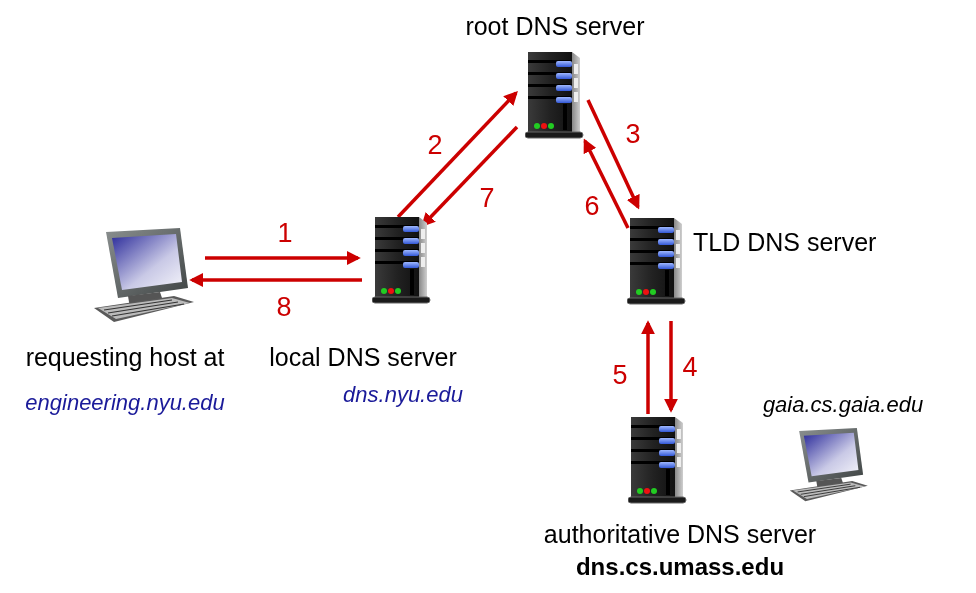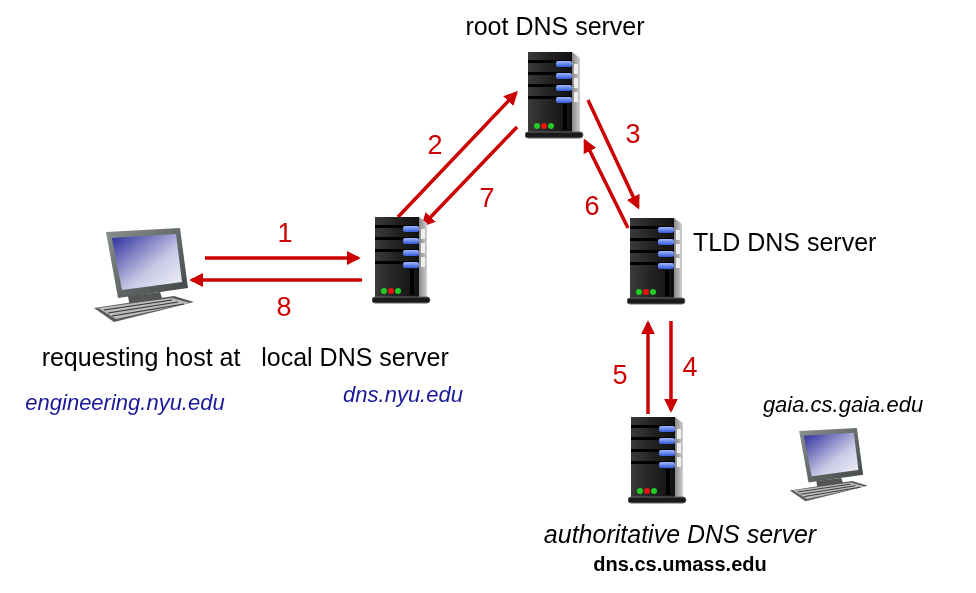--- a/index.html
+++ b/index.html
@@ -2,21 +2,21 @@
 <html><head>
 <meta charset="utf-8">
 <style>
   html, body { margin: 0; padding: 0; background: #ffffff; }
   body { width: 976px; height: 593px; position: relative; overflow: hidden;
          font-family: "Liberation Sans", sans-serif; }
   .label { position: absolute; color: #000; font-size: 25px; white-space: nowrap; }
   .label.center { transform: translateX(-50%); text-align: right; }
   .sub { position: absolute; color: #1a1a99; font-size: 22px; font-style: italic; white-space: nowrap; transform: translateX(-50%); }
   .sub.black { color: #000; }
-  .sub.bold { color: #000; font-style: normal; font-weight: bold; font-size: 20px; }
+  .sub.bold { color: #000; font-style: normal; font-weight: bold; font-size: 24px; }
   .num { position: absolute; color: #cc0000; font-size: 27px; transform: translate(-50%, -50%); }
   svg.overlay { position: absolute; left: 0; top: 0; }
   .node { position: absolute; }
 </style>
 </head>
 <body>
 
 <svg width="0" height="0" style="position:absolute">
   <defs>
     <linearGradient id="srvBody" x1="0" y1="0" x2="1" y2="0">
@@ -102,38 +102,38 @@
 <div class="num" style="left:284px; top:307px;">8</div>
 
 <div class="label center" style="left:555px; top:12px;">root DNS server</div>
 <svg class="node" style="left:525px; top:48px;" width="60" height="96">
     <use href="#server-glyph" x="3" y="0"></use>
   </svg>
 
 <svg class="node" style="left:372px; top:213px;" width="60" height="96">
     <use href="#server-glyph" x="3" y="0"></use>
   </svg>
-<div class="label center" style="left:355px; top:343px;">local DNS server</div>
+<div class="label center" style="left:363px; top:343px;">local DNS server</div>
 <div class="sub" style="left:363px; top:382px;margin-left:40px;">dns.nyu.edu</div>
 
 <svg class="node" style="left:627px; top:214px;" width="60" height="96">
     <use href="#server-glyph" x="3" y="0"></use>
   </svg>
 <div class="label" style="left:693px; top:228px;">TLD DNS server</div>
 
 <svg class="node" style="left:628px; top:413px;" width="60" height="96">
     <use href="#server-glyph" x="3" y="0"></use>
   </svg>
-<div class="label center" style="left:680px; top:520px;font-style:italic;">authoritative DNS server</div>
+<div class="label center" style="left:680px; top:520px;">authoritative DNS server</div>
 <div class="sub bold" style="left:680px; top:553px;">dns.cs.umass.edu</div>
 
 <svg class="node" style="left:84px; top:228px;" width="120" height="100">
     <use href="#host-glyph"></use>
   </svg>
-<div class="label center" style="left:141px; top:343px;">requesting host at</div>
+<div class="label center" style="left:125px; top:343px;">requesting host at</div>
 <div class="sub" style="left:125px; top:390px;">engineering.nyu.edu</div>
 
 <div class="sub black" style="left:843px; top:392px;">gaia.cs.gaia.edu</div>
 <svg class="node" style="left:782px; top:428px;" width="100" height="84">
     <g transform="scale(0.78)">
       <use href="#host-glyph"></use>
     </g>
   </svg>
 
 </body></html>

